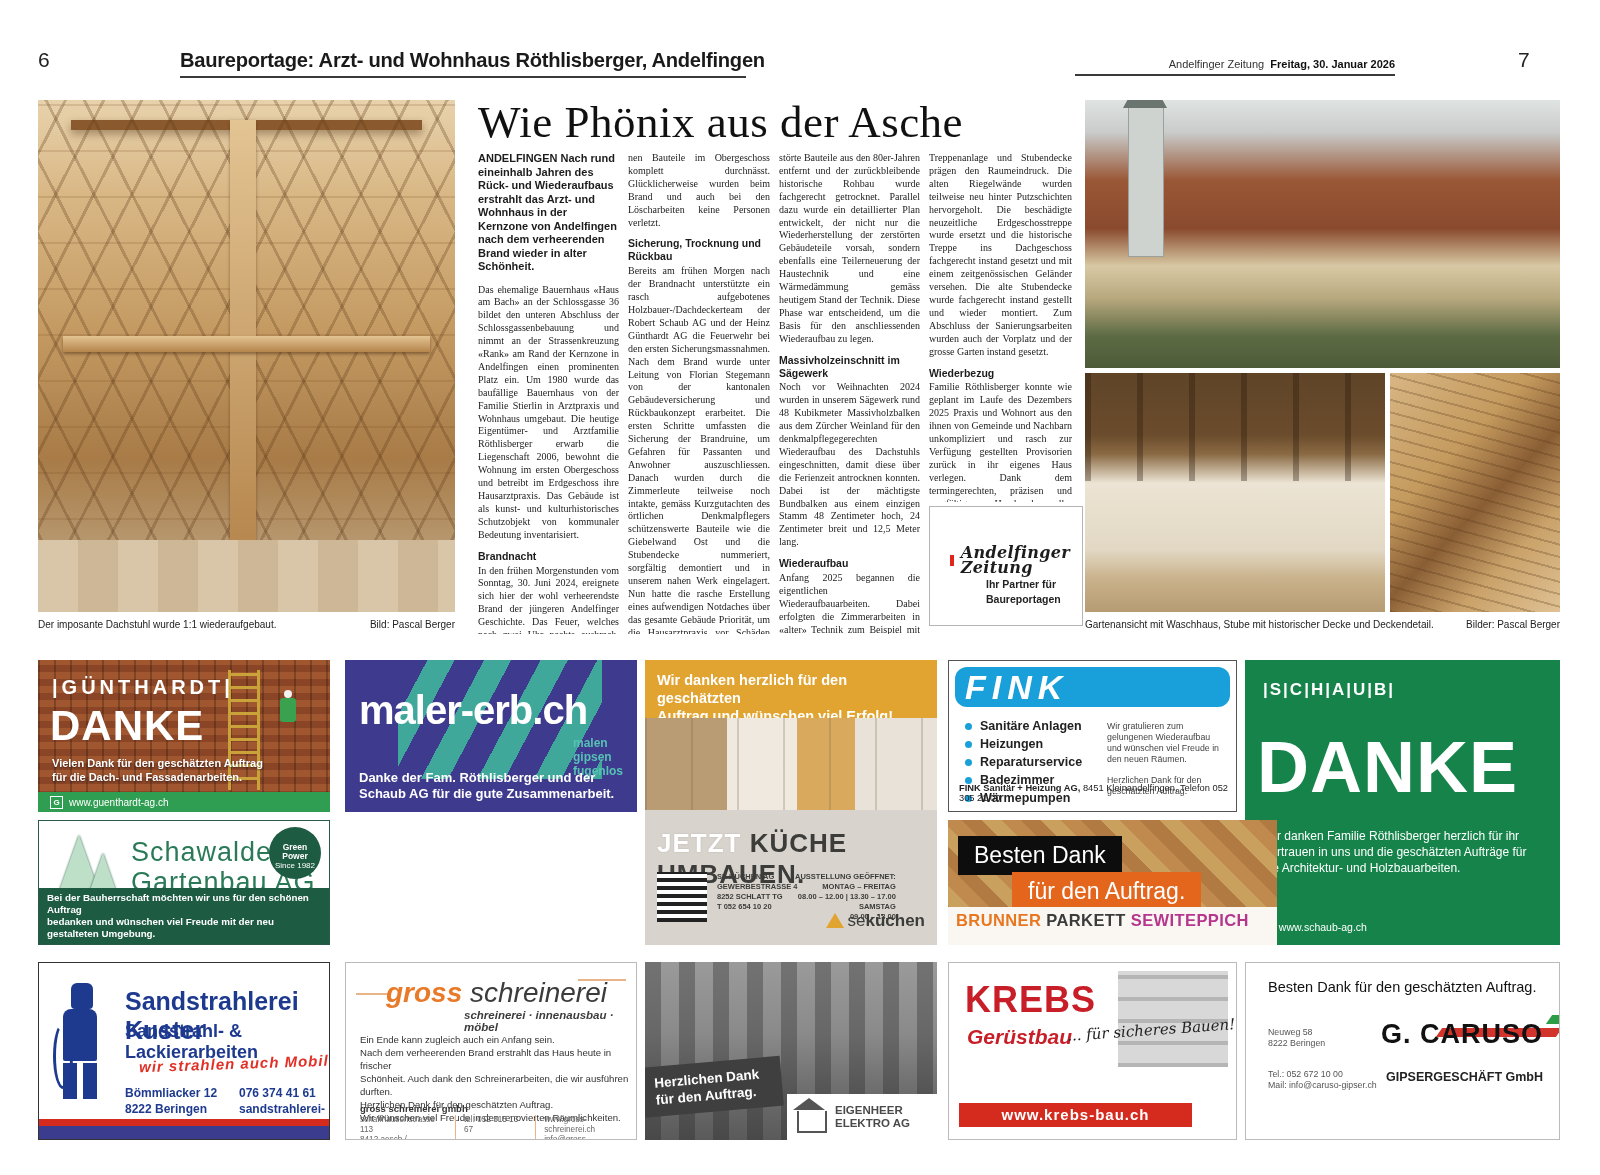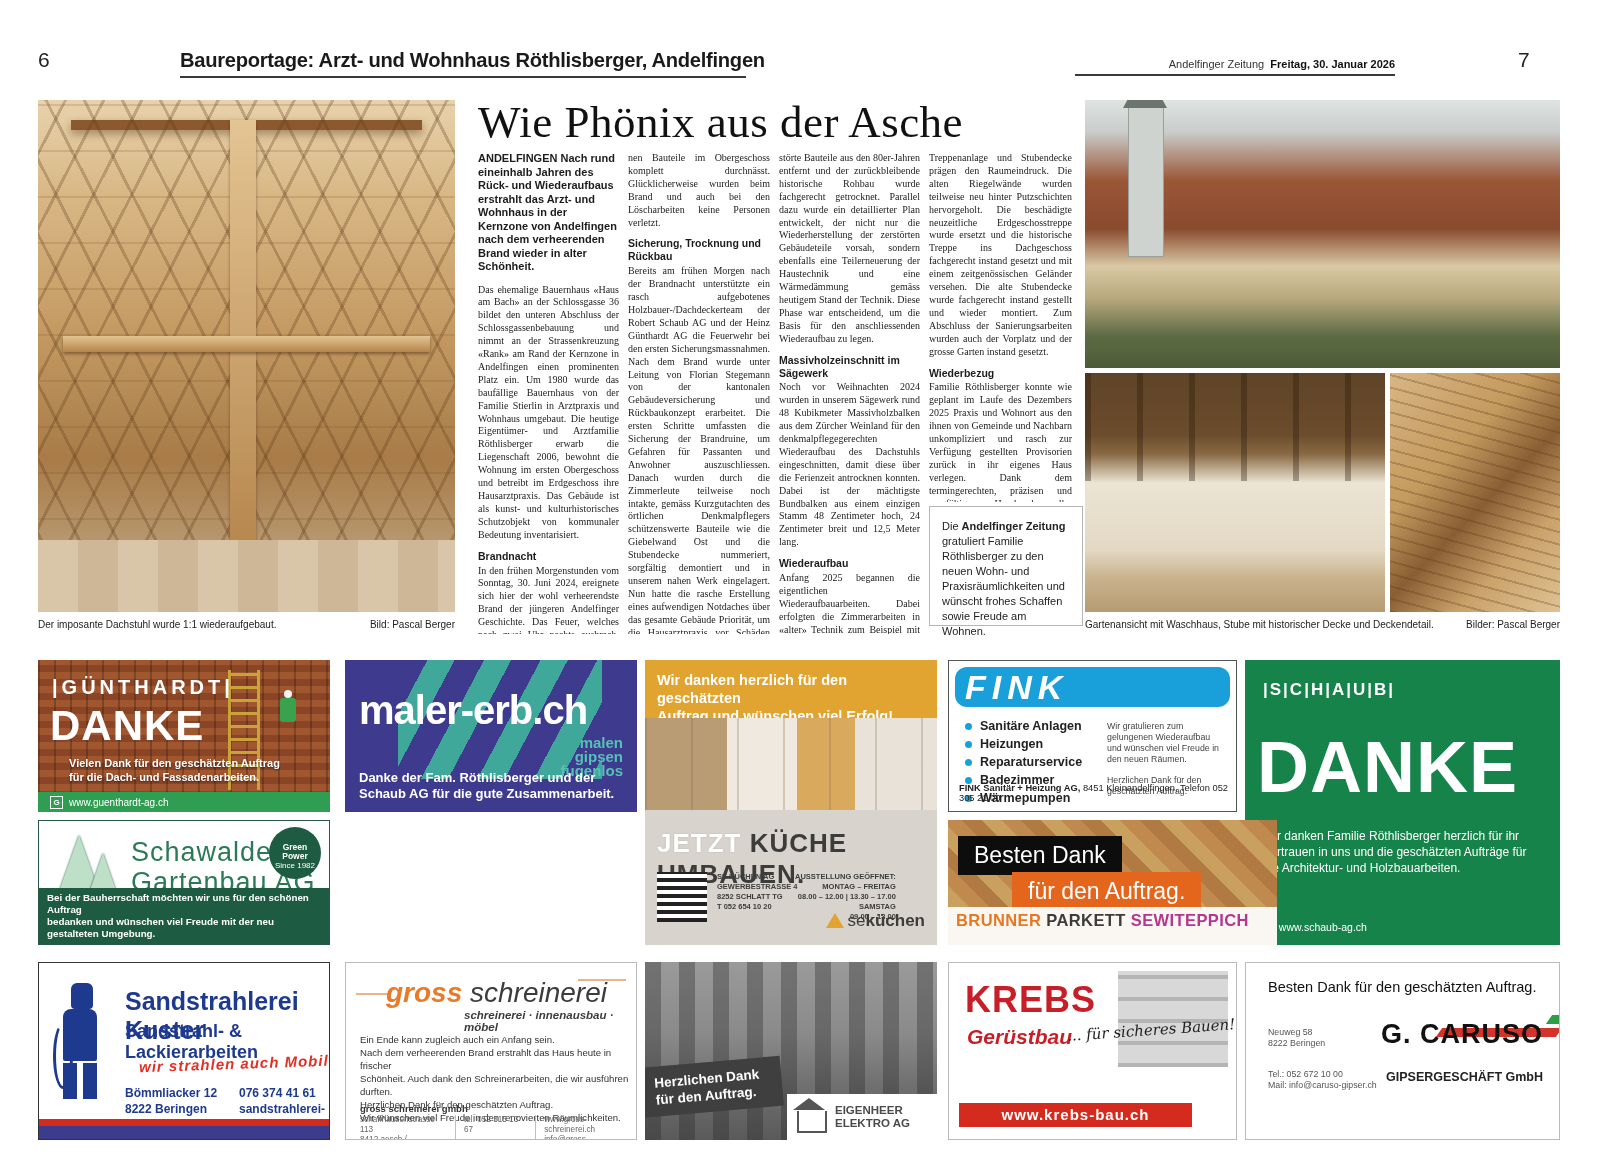--- a/index.html
+++ b/index.html
@@ -42,32 +42,32 @@
   .red-sq{width:11px;height:11px;background:#e0251c;display:inline-block;}
   .fraktur{font-family:"DejaVu Serif",serif;font-weight:bold;font-style:italic;font-size:16px;color:#1d1d1d;letter-spacing:.3px;}
   .promo-tag{font-size:10.5px;font-weight:bold;margin-top:2px;padding-left:44px;}
   
   .ad{position:absolute;overflow:hidden;}
   
   .ad-guenthardt{background:repeating-linear-gradient(0deg,#8a4527 0 7px,#a0562f 7px 14px),#94502c;}
   .ad-guenthardt .tilelines{position:absolute;inset:0;background:repeating-linear-gradient(90deg,rgba(0,0,0,.22) 0 2px,transparent 2px 16px);}
   .g-logo{position:absolute;left:14px;top:16px;color:#fff;font-weight:bold;font-size:20px;letter-spacing:4px;}
   .g-danke{position:absolute;left:12px;top:42px;color:#fff;font-weight:bold;font-size:42px;letter-spacing:1px;}
-  .g-lines{position:absolute;left:14px;top:96px;color:#fff;font-weight:bold;font-size:11px;line-height:14px;text-shadow:0 1px 2px rgba(0,0,0,.5);margin-left:17px;}
+  .g-lines{position:absolute;left:14px;top:96px;color:#fff;font-weight:bold;font-size:11px;line-height:14px;text-shadow:0 1px 2px rgba(0,0,0,.5);}
   .g-bar{position:absolute;left:0;right:0;bottom:0;height:20px;background:#2f9e52;color:#fff;font-size:10px;display:flex;align-items:center;gap:6px;padding-left:12px;}
   .g-badge{width:11px;height:11px;border:1px solid #fff;font-size:8px;display:flex;align-items:center;justify-content:center;font-weight:bold;}
   .ladder{position:absolute;right:70px;top:10px;width:26px;height:120px;border-left:3px solid #caa23a;border-right:3px solid #caa23a;
           background:repeating-linear-gradient(0deg,transparent 0 10px,#caa23a 10px 13px);}
   .roofer{position:absolute;right:34px;top:38px;width:16px;height:24px;background:#3aa24e;border-radius:3px;}
   .roofer:before{content:"";position:absolute;left:4px;top:-8px;width:8px;height:8px;border-radius:50%;background:#f2f2f2;}
   
   .ad-maler{background:#3e3a8e;}
   .m-stripes{position:absolute;left:18%;top:0;width:70%;height:78%;background:repeating-linear-gradient(118deg,transparent 0 26px,#3fa89b 26px 50px);}
   .m-head{position:absolute;left:14px;top:28px;color:#fff;font-weight:bold;font-size:40px;letter-spacing:-1px;}
-  .m-side{position:absolute;right:14px;top:76px;color:#56c2b4;font-size:15px;font-weight:bold;text-align:right;line-height:14px;}
+  .m-side{position:absolute;right:14px;top:76px;color:#56c2b4;font-size:12px;font-weight:bold;line-height:14px;}
   .m-thanks{position:absolute;left:14px;bottom:10px;color:#fff;font-weight:bold;font-size:13px;line-height:16px;}
   
   .ad-sek{background:#d8d4cd;}
   .sek-banner{position:absolute;left:0;right:0;top:0;height:58px;background:#e2a431;color:#fff;font-weight:bold;font-size:14.5px;line-height:18px;padding:11px 12px 0 12px;box-sizing:border-box;}
   .sek-photo{position:absolute;left:0;right:0;top:58px;height:92px;background:linear-gradient(90deg,#b99b74 0 28%,#efe9df 28% 52%,#d9a95e 52% 72%,#e8e2d8 72% 100%);}
   .sek-photo .cab{position:absolute;inset:0;background:repeating-linear-gradient(90deg,rgba(120,100,70,.25) 0 2px,transparent 2px 46px);}
   .sek-head{position:absolute;left:12px;top:168px;font-size:26px;font-weight:bold;letter-spacing:1px;color:#3c3c3a;}
   .sek-head .w{color:#fff;text-shadow:0 0 2px rgba(0,0,0,.15);}
   .qr{position:absolute;left:12px;top:212px;width:50px;height:50px;background:
       repeating-linear-gradient(0deg,#222 0 4px,#fff 4px 8px),
@@ -219,21 +219,20 @@
       <h4 class="blk-h">Wiederaufbau</h4>
       <p class="blk-p">Anfang 2025 begannen die eigentlichen Wiederaufbauarbeiten. Dabei erfolgten die Zimmerarbeiten in «alter» Technik zum Beispiel mit Verbindungen mittels rund 100 Eichendübeln und altherkömmlichen Balkenkopfbearbeitungen. Der historische Rohbau in Erd- und Obergeschoss konnte dabei vollumfänglich erhalten werden, während Dachstuhl und Laube in weiten Teilen und das Waschhaus völlig neu erstellt wurden. Wärmegedämmt wurde das Haus neu von innen mit atmungsaktiver Zellulosedämmung. Diese ersetzt die wassergetränkte, mit einer dünnen Vormauerung versehene Kunststoffinnendämmung aus dem letzten Umbau. Alle bestehenden Fenster wurden durch feingliedrige, isolierverglaste neue «Heimatschutzfenster» ersetzt. Die drei Elemente Riegelwände,</p>
     </div>
   <div class="abs col" style="left:929px;top:152px;width:143px;height:350px;">
       <p class="blk-p">Treppenanlage und Stubendecke prägen den Raumeindruck. Die alten Riegelwände wurden teilweise neu hinter Putzschichten hervorgeholt. Die beschädigte neuzeitliche Erdgeschosstreppe wurde ersetzt und die historische Treppe ins Dachgeschoss fachgerecht instand gesetzt und mit einem zeitgenössischen Geländer versehen. Die alte Stubendecke wurde fachgerecht instand gestellt und wieder montiert. Zum Abschluss der Sanierungsarbeiten wurden auch der Vorplatz und der grosse Garten instand gesetzt.</p>
       <h4 class="blk-h">Wiederbezug</h4>
       <p class="blk-p">Familie Röthlisberger konnte wie geplant im Laufe des Dezembers 2025 Praxis und Wohnort aus den ihnen von Gemeinde und Nachbarn unkompliziert und rasch zur Verfügung gestellten Provisorien zurück in ihr eigenes Haus verlegen. Dank dem termingerechten, präzisen und sorgfältigen Handwerk aller beteiligten Unternehmen konnte der Phönix wieder aus der Asche auferstehen. Wir danken Familie Röthlisberger herzlich für das Vertrauen und wünschen ihr ganz viel Freude im wieder wunderschönen alt-neuen Wohn- und Arbeitshaus.</p>
     </div>
 
   <div class="abs promo-box" style="left:929px;top:506px;width:128px;height:96px;">
-    <span><span>Die </span><b>Andelfinger Zeitung</b><span> gratuliert Familie Röthlisberger zu den neuen Wohn- und Praxisräumlichkeiten und wünscht frohes Schaffen sowie Freude am Wohnen.</span></span>
     <div class="promo-logo">
       <span class="red-sq"></span>
       <span class="fraktur">Andelfinger Zeitung</span>
     </div>
     <div class="promo-tag">Ihr Partner für Baureportagen</div>
   </div>
 
   <div class="abs photo farm" style="left:1085px;top:100px;width:475px;height:268px;">
     <div class="tower"></div>
   </div>

